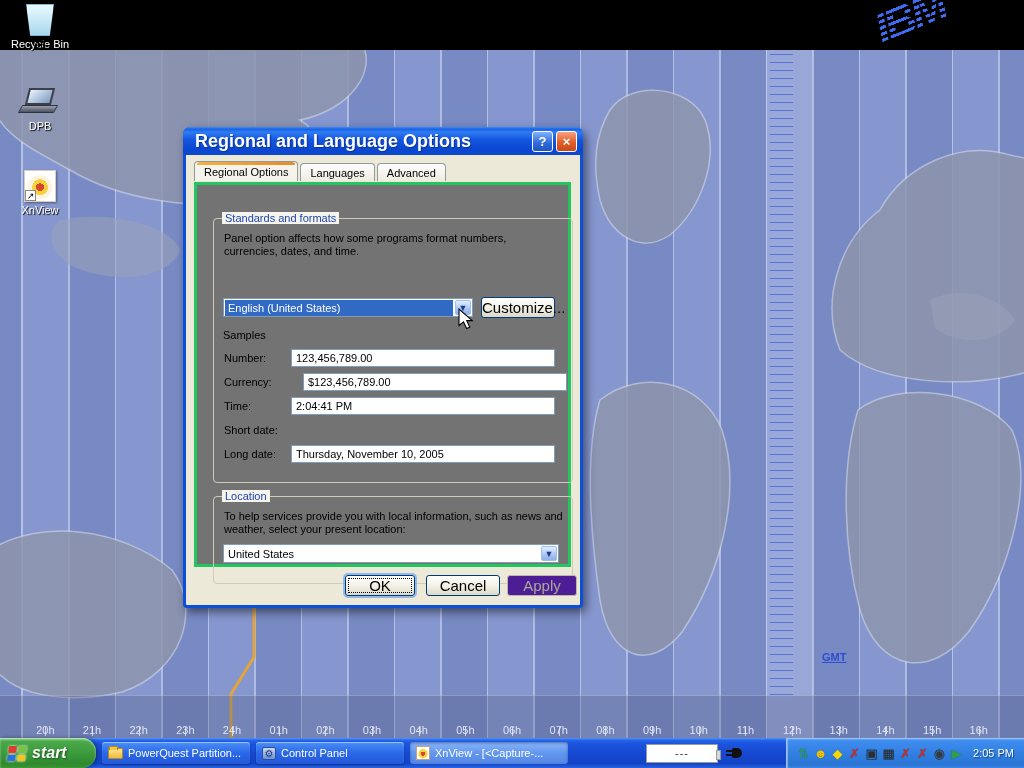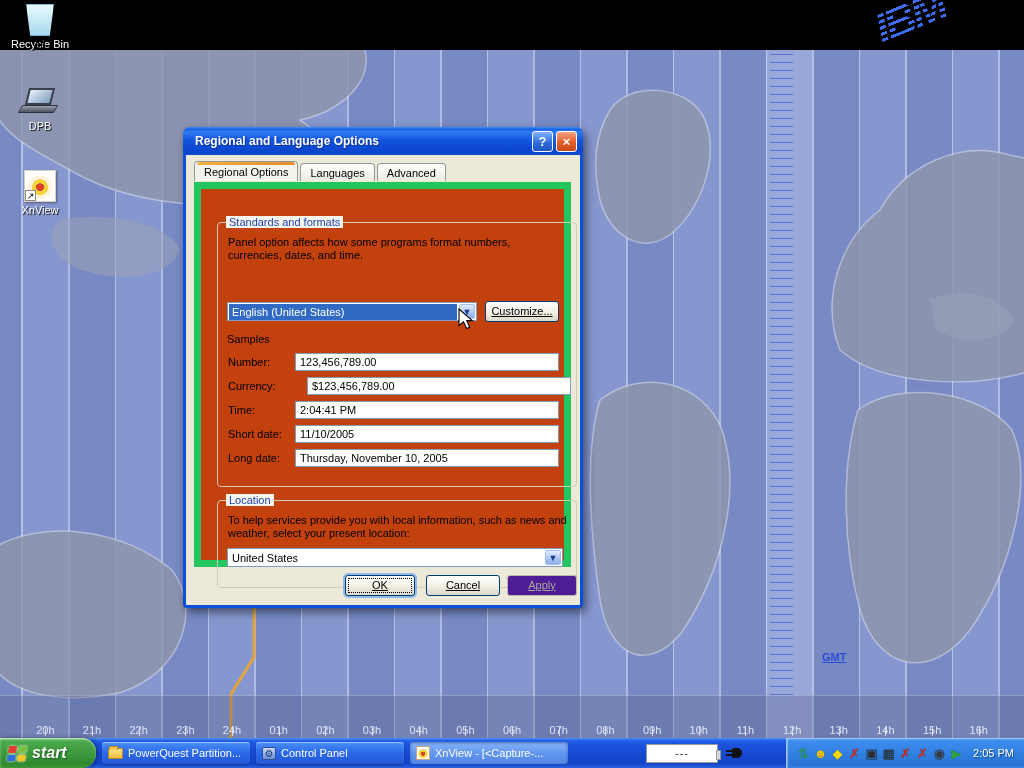--- a/index.html
+++ b/index.html
@@ -48,44 +48,44 @@
   .shortcut-arrow { position:absolute; left:0; bottom:0; width:11px; height:11px; background:#fff; border:1px solid #888;
     font-size:9px; line-height:10px; color:#000; text-align:center; }
 
   
   .dialog { position:absolute; left:183px; top:127px; width:400px; height:481px; z-index:10;
     border:3px solid #0a50d8; border-top:none; border-radius:8px 8px 4px 4px; background:#ece9d8;
     box-shadow:3px 4px 10px rgba(0,0,0,0.5); font-size:11px; color:#000; }
   .titlebar { position:absolute; left:-3px; top:0; width:400px; height:28px; border-radius:7px 7px 0 0;
     background:linear-gradient(180deg,#3d8ef5 0%, #1862e8 8%, #2f7cf2 18%, #1557e0 45%, #0b46cf 82%, #0d4ad0 100%);
     display:flex; align-items:center; padding:0 6px 0 12px; }
-  .titlebar .t-text { flex:1; color:#fff; font-weight:bold; font-size:12px; text-shadow:1px 1px 1px #0a3296; }
+  .titlebar .t-text { flex:1; color:#fff; font-weight:bold; font-size:18px; text-shadow:1px 1px 1px #0a3296; }
   .tb-btn { width:21px; height:21px; margin-left:3px; border:1px solid #fff; border-radius:3px; color:#fff;
     font-weight:bold; font-size:13px; line-height:19px; text-align:center; cursor:default; }
   .tb-help { background:linear-gradient(#7fb3fb,#2f68d8 60%,#1f55c4); }
   .tb-close { background:linear-gradient(#f6a284,#e35e26 55%,#c44a18); }
   .tabs { position:absolute; left:8px; top:36px; height:20px; display:flex; z-index:3; }
   .tab { border:1px solid #919b9c; border-bottom:none; border-radius:4px 4px 0 0; padding:3px 9px 0 9px; height:18px;
     background:linear-gradient(#fefefe,#eeece0); margin-right:2px; position:relative; cursor:default; }
   .tab.active { height:20px; margin-top:-2px; padding-top:4px; background:#f4f3ec; z-index:4; }
   .tab.active::before { content:''; position:absolute; left:2px; right:2px; top:0; height:3px; border-radius:3px 3px 0 0;
     background:linear-gradient(90deg,#f5b044,#e68b2c); }
-  .tab-panel { position:absolute; left:8px; right:9px; top:55px; bottom:38px; background:#c2410c; border:7px solid #22c55e; }
+  .tab-panel { position:absolute; left:8px; right:9px; top:55px; bottom:38px; background:#737373; border:3px solid #22c55e; }
   .groupbox { position:absolute; border:1px solid #cfcdba; border-radius:4px; }
   .groupbox .legend { position:absolute; left:8px; top:-7px; padding:0 3px; background:#f4f3ec; color:#1d45b0; }
   .g-standards { left:16px; top:33px; width:360px; height:265px; }
   .g-location { left:16px; top:311px; width:360px; height:88px; }
   .dlg-text { position:absolute; line-height:13px; }
   .combo { position:absolute; height:19px; border:1px solid #7f9db9; background:#fff; display:flex; align-items:center; cursor:default; }
   .combo .val { flex:1; padding:0 3px; line-height:16px; height:16px; margin:1px; white-space:nowrap; overflow:hidden; }
   .combo.selected .val { background:#316ac5; color:#fff; }
   .combo .arrow { width:16px; height:15px; margin:1px; border-radius:2px; border:1px solid #9cbef0;
     background:linear-gradient(#e6eefc,#aac4f2 60%,#8fb0ea); color:#1a3e91; font-size:9px; line-height:14px; text-align:center; }
   .xp-btn { position:absolute; height:21px; border:1px solid #003c74; border-radius:3px;
-    background:linear-gradient(180deg,#ffffff,#f2f0e4 55%,#dcd8c8); font-size:11px; text-align:center; line-height:19px; cursor:default;text-decoration:underline; }
+    background:linear-gradient(180deg,#ffffff,#f2f0e4 55%,#dcd8c8); font-size:15px; text-align:center; line-height:19px; cursor:default; }
   .xp-btn.default { box-shadow:0 0 0 2px rgba(77,144,250,0.55); outline:1px dotted #000; outline-offset:-4px; }
   .xp-btn.disabled { color:#aca899; border-color:#bdb9a8; background:#4c1d95; }
   .field { position:absolute; height:18px; border:1px solid #7f9db9; background:#fff; padding:2px 4px; line-height:13px; white-space:nowrap; overflow:hidden; }
   .f-label { position:absolute; line-height:13px; }
 
   
   .cursor { position:absolute; left:458px; top:308px; z-index:30; }
 
   
   .taskbar { position:absolute; left:0; bottom:0; width:1024px; height:30px; z-index:20;
@@ -226,21 +226,20 @@
 
       <div class="dlg-text" style="left:26px; top:144px;">Samples</div>
 
       <div class="f-label" style="left:27px; top:167px;">Number:</div>
       <div class="field" style="left:94px; top:164px; width:264px;">123,456,789.00</div>
       <div class="f-label" style="left:27px; top:191px;">Currency:</div>
       <div class="field" style="left:106px; top:188px; width:264px;">$123,456,789.00</div>
       <div class="f-label" style="left:27px; top:215px;">Time:</div>
       <div class="field" style="left:94px; top:212px; width:264px;">2:04:41 PM</div>
       <div class="f-label" style="left:27px; top:239px;">Short date:</div>
-      <div class="field" style="left:94px; top:236px; width:264px;">11/10/2005</div>
       <div class="f-label" style="left:27px; top:263px;">Long date:</div>
       <div class="field" style="left:94px; top:260px; width:264px;">Thursday, November 10, 2005</div>
 
       <div class="groupbox g-location">
         <span class="legend">Location</span>
       </div>
       <div class="dlg-text" style="left:27px; top:325px; width:340px;">To help services provide you with local information, such as news and weather, select your present location:</div>
       <div class="combo" style="left:26px; top:359px; width:336px;">
         <span class="val">United States</span>
         <span class="arrow">▼</span>

